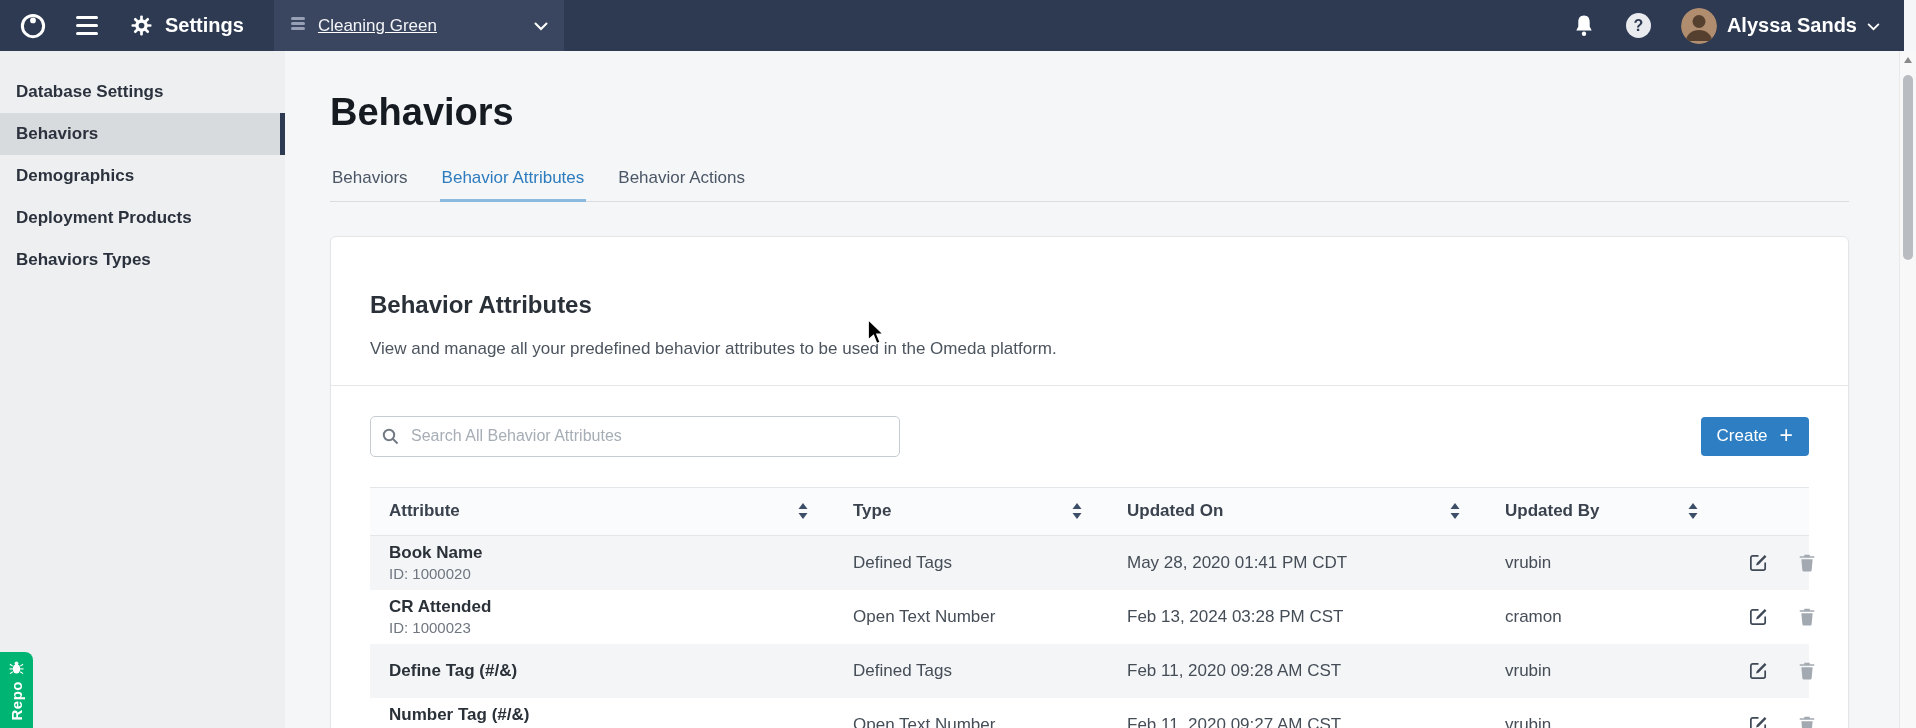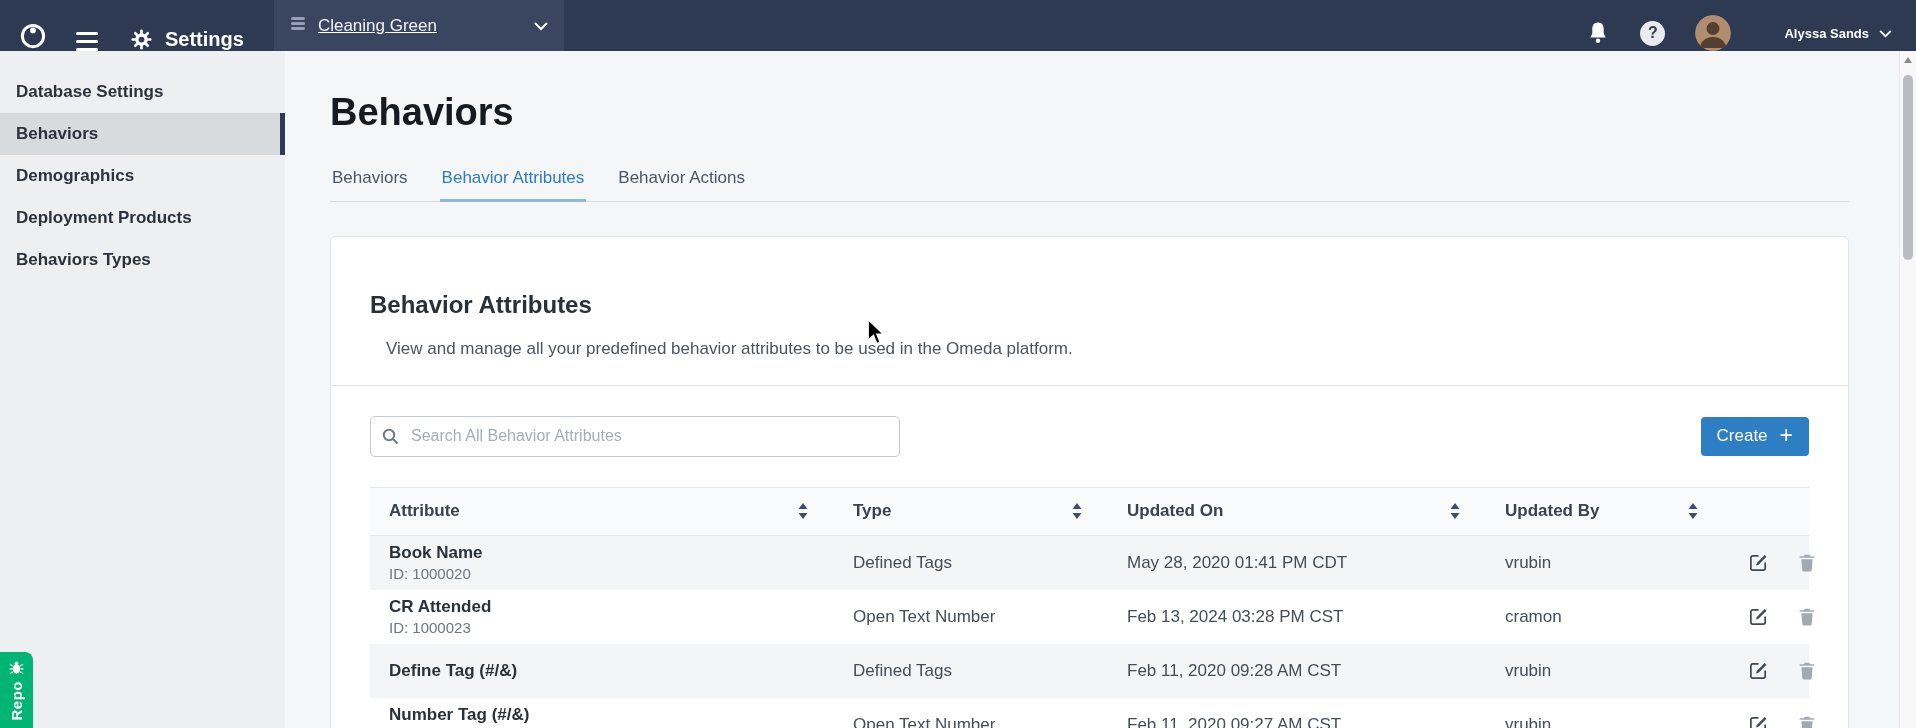--- a/index.html
+++ b/index.html
@@ -1,39 +1,39 @@
 <!DOCTYPE html>
 <html><head>
 <meta charset="utf-8">
 <style>
   html,body{margin:0;padding:0;background:#fff;}
   *{box-sizing:border-box;}
   .app{position:relative;width:1916px;height:728px;overflow:hidden;
        font-family:"Liberation Sans", sans-serif;background:#f5f6f7;cursor:default;}
 
   
-  .topbar{position:absolute;top:0;left:0;right:0;height:51px;background:#2e3a52;
-          display:flex;align-items:flex-end;color:#fff;z-index:30;}
+  .topbar{position:absolute;top:0;left:0;right:12px;height:51px;background:#2e3a52;
+          display:flex;align-items:center;color:#fff;z-index:30;}
   .logo{margin-left:18px;display:flex;align-items:center;}
   .hamburger{margin-left:28px;display:flex;flex-direction:column;gap:5px;cursor:pointer;}
   .hamburger span{display:block;width:22px;height:3px;background:#fff;border-radius:2px;}
   .gear{margin-left:32px;display:flex;align-items:center;}
   .app-title{margin-left:12px;font-size:20px;font-weight:bold;}
   .org-dropdown{margin-left:30px;height:51px;width:290px;background:#3a465f;display:flex;
                 align-items:center;padding:0 16px;cursor:pointer;text-decoration:underline;}
   .org-dropdown .stack{margin-right:12px;}
   .org-label{font-size:17px;color:#f2f4f7;}
   .org-dropdown .chev{margin-left:auto;}
   .topbar-right{margin-left:auto;display:flex;align-items:center;gap:30px;padding-right:24px;}
   .icon-btn{background:none;border:none;padding:0;cursor:pointer;display:flex;align-items:center;}
   .help-circle{width:25px;height:25px;border-radius:50%;background:#e9ebef;color:#2e3a52;
                display:flex;align-items:center;justify-content:center;font-weight:bold;font-size:16px;}
   .user-menu{display:flex;align-items:center;gap:10px;cursor:pointer;}
   .avatar{width:36px;height:36px;border-radius:50%;overflow:hidden;flex:0 0 auto;}
-  .user-name{font-size:13px;font-weight:bold;color:#fff;margin-left:43px;}
+  .user-name{font-size:20px;font-weight:bold;color:#fff;}
 
   
   .sidebar{position:absolute;top:51px;left:0;width:285px;bottom:0;background:#edeff1;z-index:10;}
   .hide-row{display:flex;justify-content:flex-end;align-items:center;gap:9px;
             padding:18px 20px 6px;color:#353d49;font-size:17px;cursor:pointer;}
   .hide-glyph{font-size:26px;line-height:18px;font-weight:bold;color:#2f3844;}
   .nav{margin-top:20px;}
   .nav-item{padding:11px 16px;font-size:17px;font-weight:bold;color:#2b323d;cursor:pointer;position:relative;}
   .nav-item.active{background:#d8dbde;}
   .nav-item.active::after{content:"";position:absolute;top:0;right:0;bottom:0;width:5px;background:#2e3a52;}
@@ -42,21 +42,21 @@
   .main{position:absolute;left:285px;top:51px;right:17px;bottom:0;padding:0 50px 0 45px;background:#f5f6f7;}
   .page-title{margin:40px 0 0;font-size:38px;font-weight:bold;color:#161b22;}
   .tabs{margin-top:26px;display:flex;gap:30px;border-bottom:1px solid #d9dce0;}
   .tab{position:relative;padding:8px 2px 13px;font-size:17px;color:#4b5666;cursor:pointer;}
   .tab.active{color:#2e7cbe;}
   .tab.active::after{content:"";position:absolute;left:0;right:0;bottom:-1px;height:3px;background:#8cb9de;}
 
   .card{margin-top:34px;background:#fff;border:1px solid #e3e6e9;border-radius:6px;
         padding:34px 39px 80px;box-shadow:0 1px 2px rgba(0,0,0,.04);min-height:620px;}
   .card-title{font-size:24px;font-weight:bold;color:#2a3038;}
-  .card-subtitle{margin-top:9px;font-size:17px;color:#4c545e;margin-left:16px;}
+  .card-subtitle{margin-top:9px;font-size:17px;color:#4c545e;}
   .card-divider{height:1px;background:#e5e7ea;border:none;margin:26px -39px 0;}
 
   .toolbar{margin-top:30px;display:flex;justify-content:space-between;align-items:center;}
   .search-wrap{position:relative;width:530px;}
   .search-wrap svg{position:absolute;left:12px;top:12px;}
   .search-input{width:100%;height:41px;border:1px solid #c7ccd2;border-radius:5px;
                 padding:0 12px 0 40px;font-size:16px;color:#333;outline:none;
                 font-family:"Liberation Sans", sans-serif;}
   .search-input::placeholder{color:#a6adb5;}
   .create-btn{background:#2d7ec3;color:#fff;border:none;height:39px;padding:0 16px;border-radius:4px;

